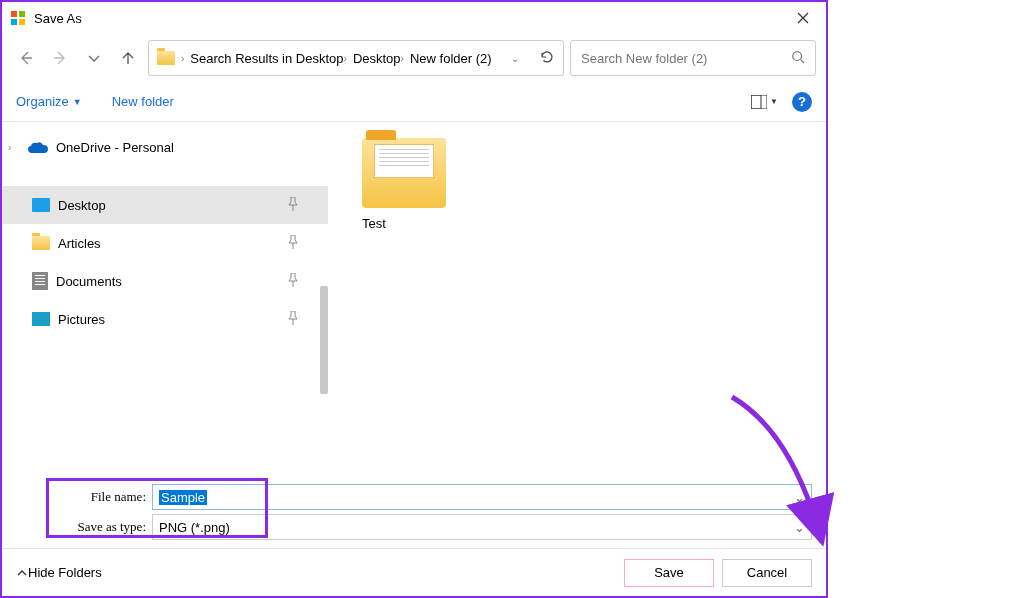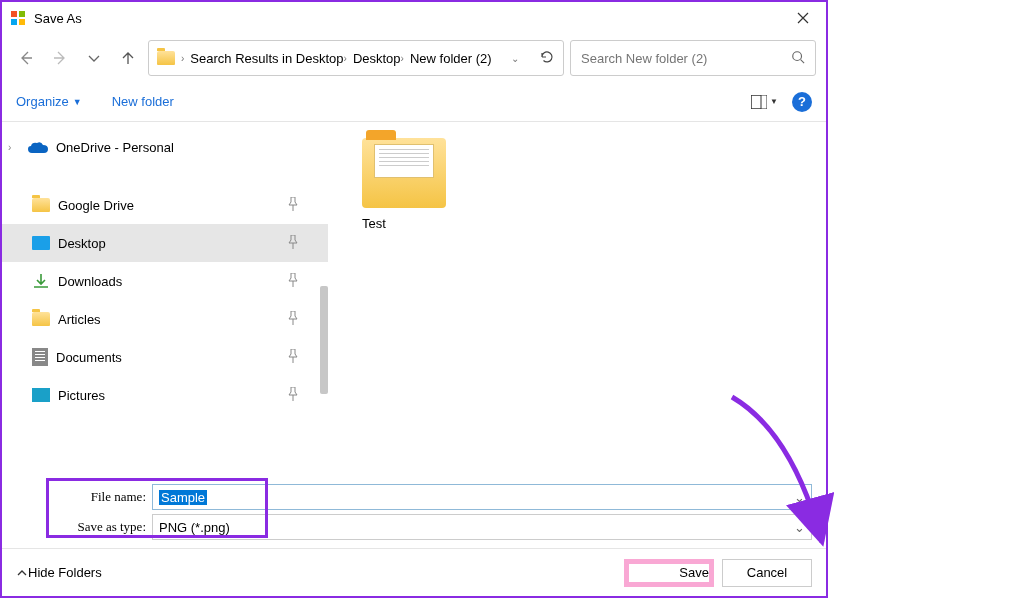--- a/index.html
+++ b/index.html
@@ -70,21 +70,21 @@
   .fieldinput.dropdown { border: 1px solid #ccc; justify-content: space-between; cursor: pointer; }
   .selected-text { background: #0078d7; color: #fff; padding: 0 2px; }
   .highlight-box { position: absolute; left: 44px; top: 2px; width: 222px; height: 60px; border: 3.5px solid #8a2be2; pointer-events: none; }
   .dd-chevron { margin-left: auto; color: #666; padding-left: 10px; }
 
   
   .footer { height: 48px; display: flex; align-items: center; padding: 0 14px; border-top: 1px solid #e5e5e5; }
   .hide-folders { display: flex; align-items: center; gap: 0; cursor: pointer; }
   .footer-buttons { margin-left: auto; display: flex; gap: 8px; }
   .btn { width: 90px; height: 28px; border: 1px solid #ccc; background: #fff; font-size: 13px; cursor: pointer; }
-  .btn.primary { border: 5px solid #f9a8d4; text-align: right; }
+  .btn.primary { border: 1px solid #f9a8d4; }
 
   
   .arrow-svg { position: absolute; left: 720px; top: 390px; pointer-events: none; }
 </style>
 </head>
 <body>
 
 <div class="window">
 
   <div class="titlebar">
@@ -178,39 +178,23 @@
       <div class="treegroup">
         <div class="treeitem top">
           <span class="tree-chevron">›</span>
           <svg class="icon-onedrive" viewBox="0 0 20 13">
               <path d="M4 12 Q0 12 0 8 Q0 5 3 5 Q4 1 9 2 Q13 0 15 4 Q20 4 20 8 Q20 12 16 12 Z" fill="#0a64c2"></path>
             </svg>
           <span>OneDrive - Personal</span>
         </div>
       </div>
       <div class="treegroup">
-        <div class="treeitem">
-            <div class="icon-folder"></div>
-            <span>Google Drive</span>
-            <span class="pin"><svg width="10" height="14" viewBox="0 0 10 14">
-                <path d="M3 0 H7 V5 L9 8 H1 L3 5 Z M5 8 V14" stroke="#888" fill="none"></path>
-              </svg></span>
-          </div>
         <div class="treeitem selected">
             <div class="icon-desktop"></div>
             <span>Desktop</span>
-            <span class="pin"><svg width="10" height="14" viewBox="0 0 10 14">
-                <path d="M3 0 H7 V5 L9 8 H1 L3 5 Z M5 8 V14" stroke="#888" fill="none"></path>
-              </svg></span>
-          </div>
-        <div class="treeitem">
-            <svg width="18" height="18" viewBox="0 0 18 18" class="icon-download">
-              <path d="M9 2 V11 M5 8 L9 12 L13 8 M2 15 H16" stroke="#3a9a3a" stroke-width="1.6" fill="none"></path>
-            </svg>
-            <span>Downloads</span>
             <span class="pin"><svg width="10" height="14" viewBox="0 0 10 14">
                 <path d="M3 0 H7 V5 L9 8 H1 L3 5 Z M5 8 V14" stroke="#888" fill="none"></path>
               </svg></span>
           </div>
         <div class="treeitem">
             <div class="icon-folder"></div>
             <span>Articles</span>
             <span class="pin"><svg width="10" height="14" viewBox="0 0 10 14">
                 <path d="M3 0 H7 V5 L9 8 H1 L3 5 Z M5 8 V14" stroke="#888" fill="none"></path>
               </svg></span>

